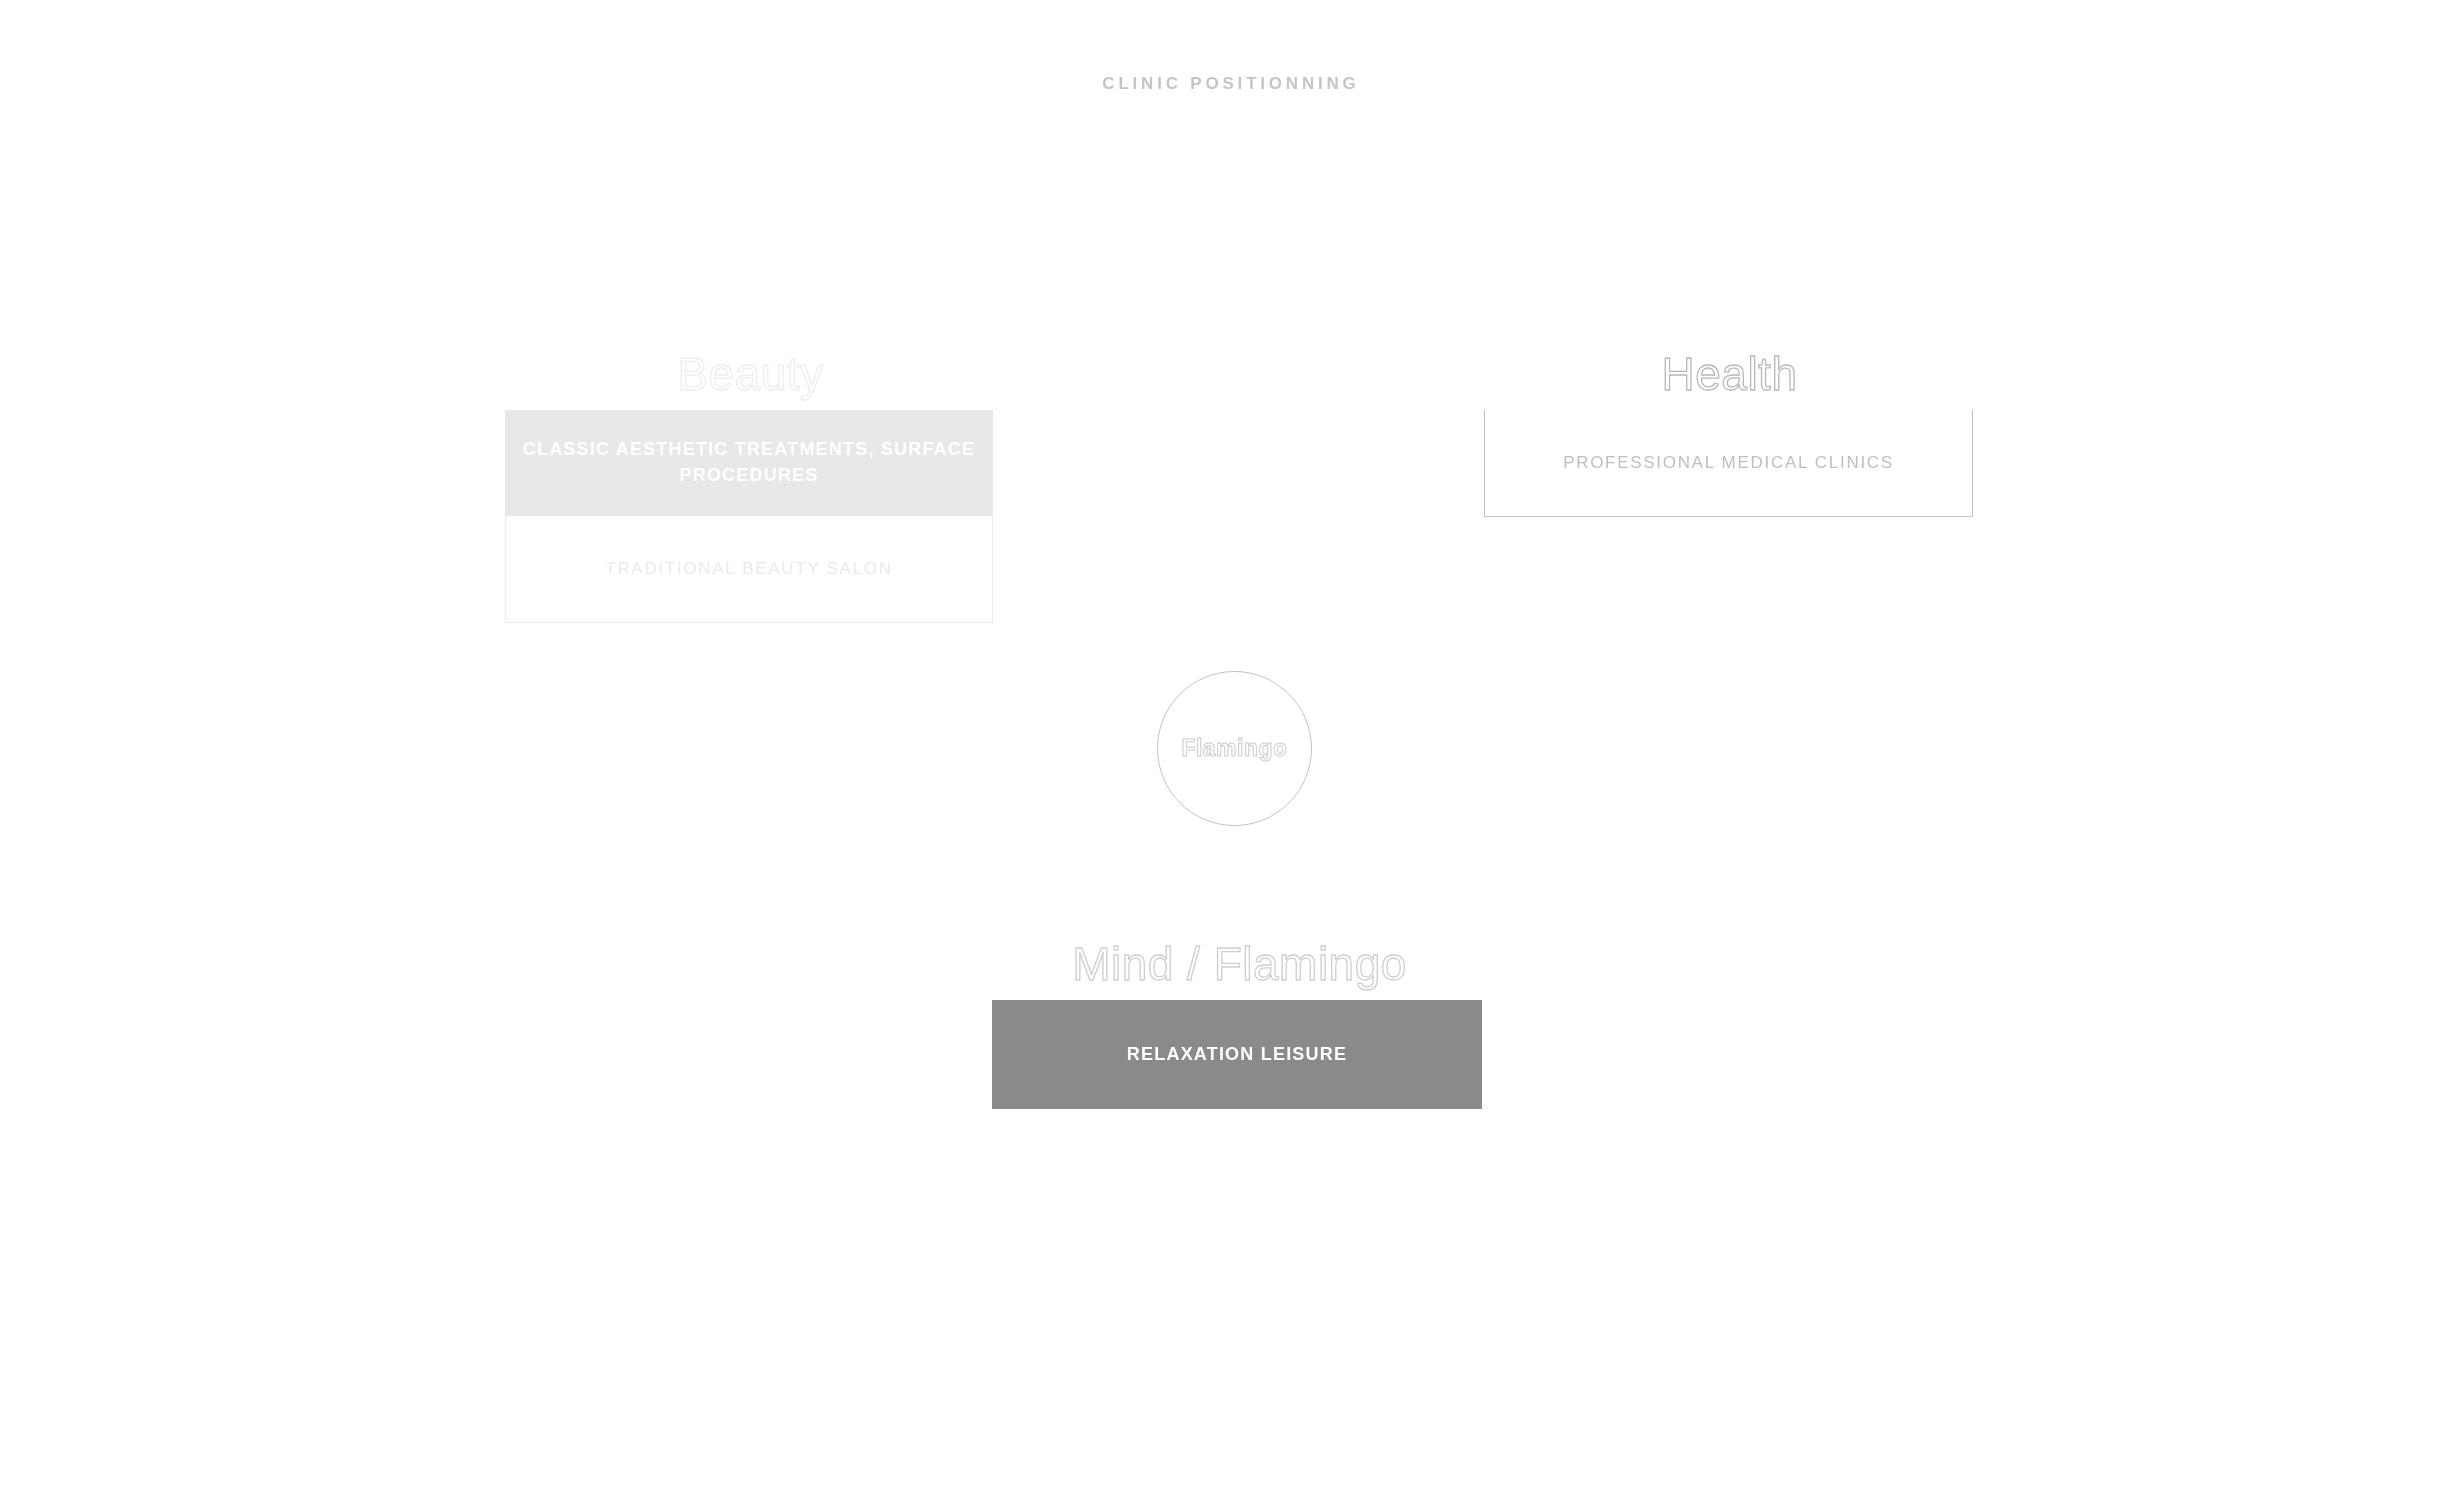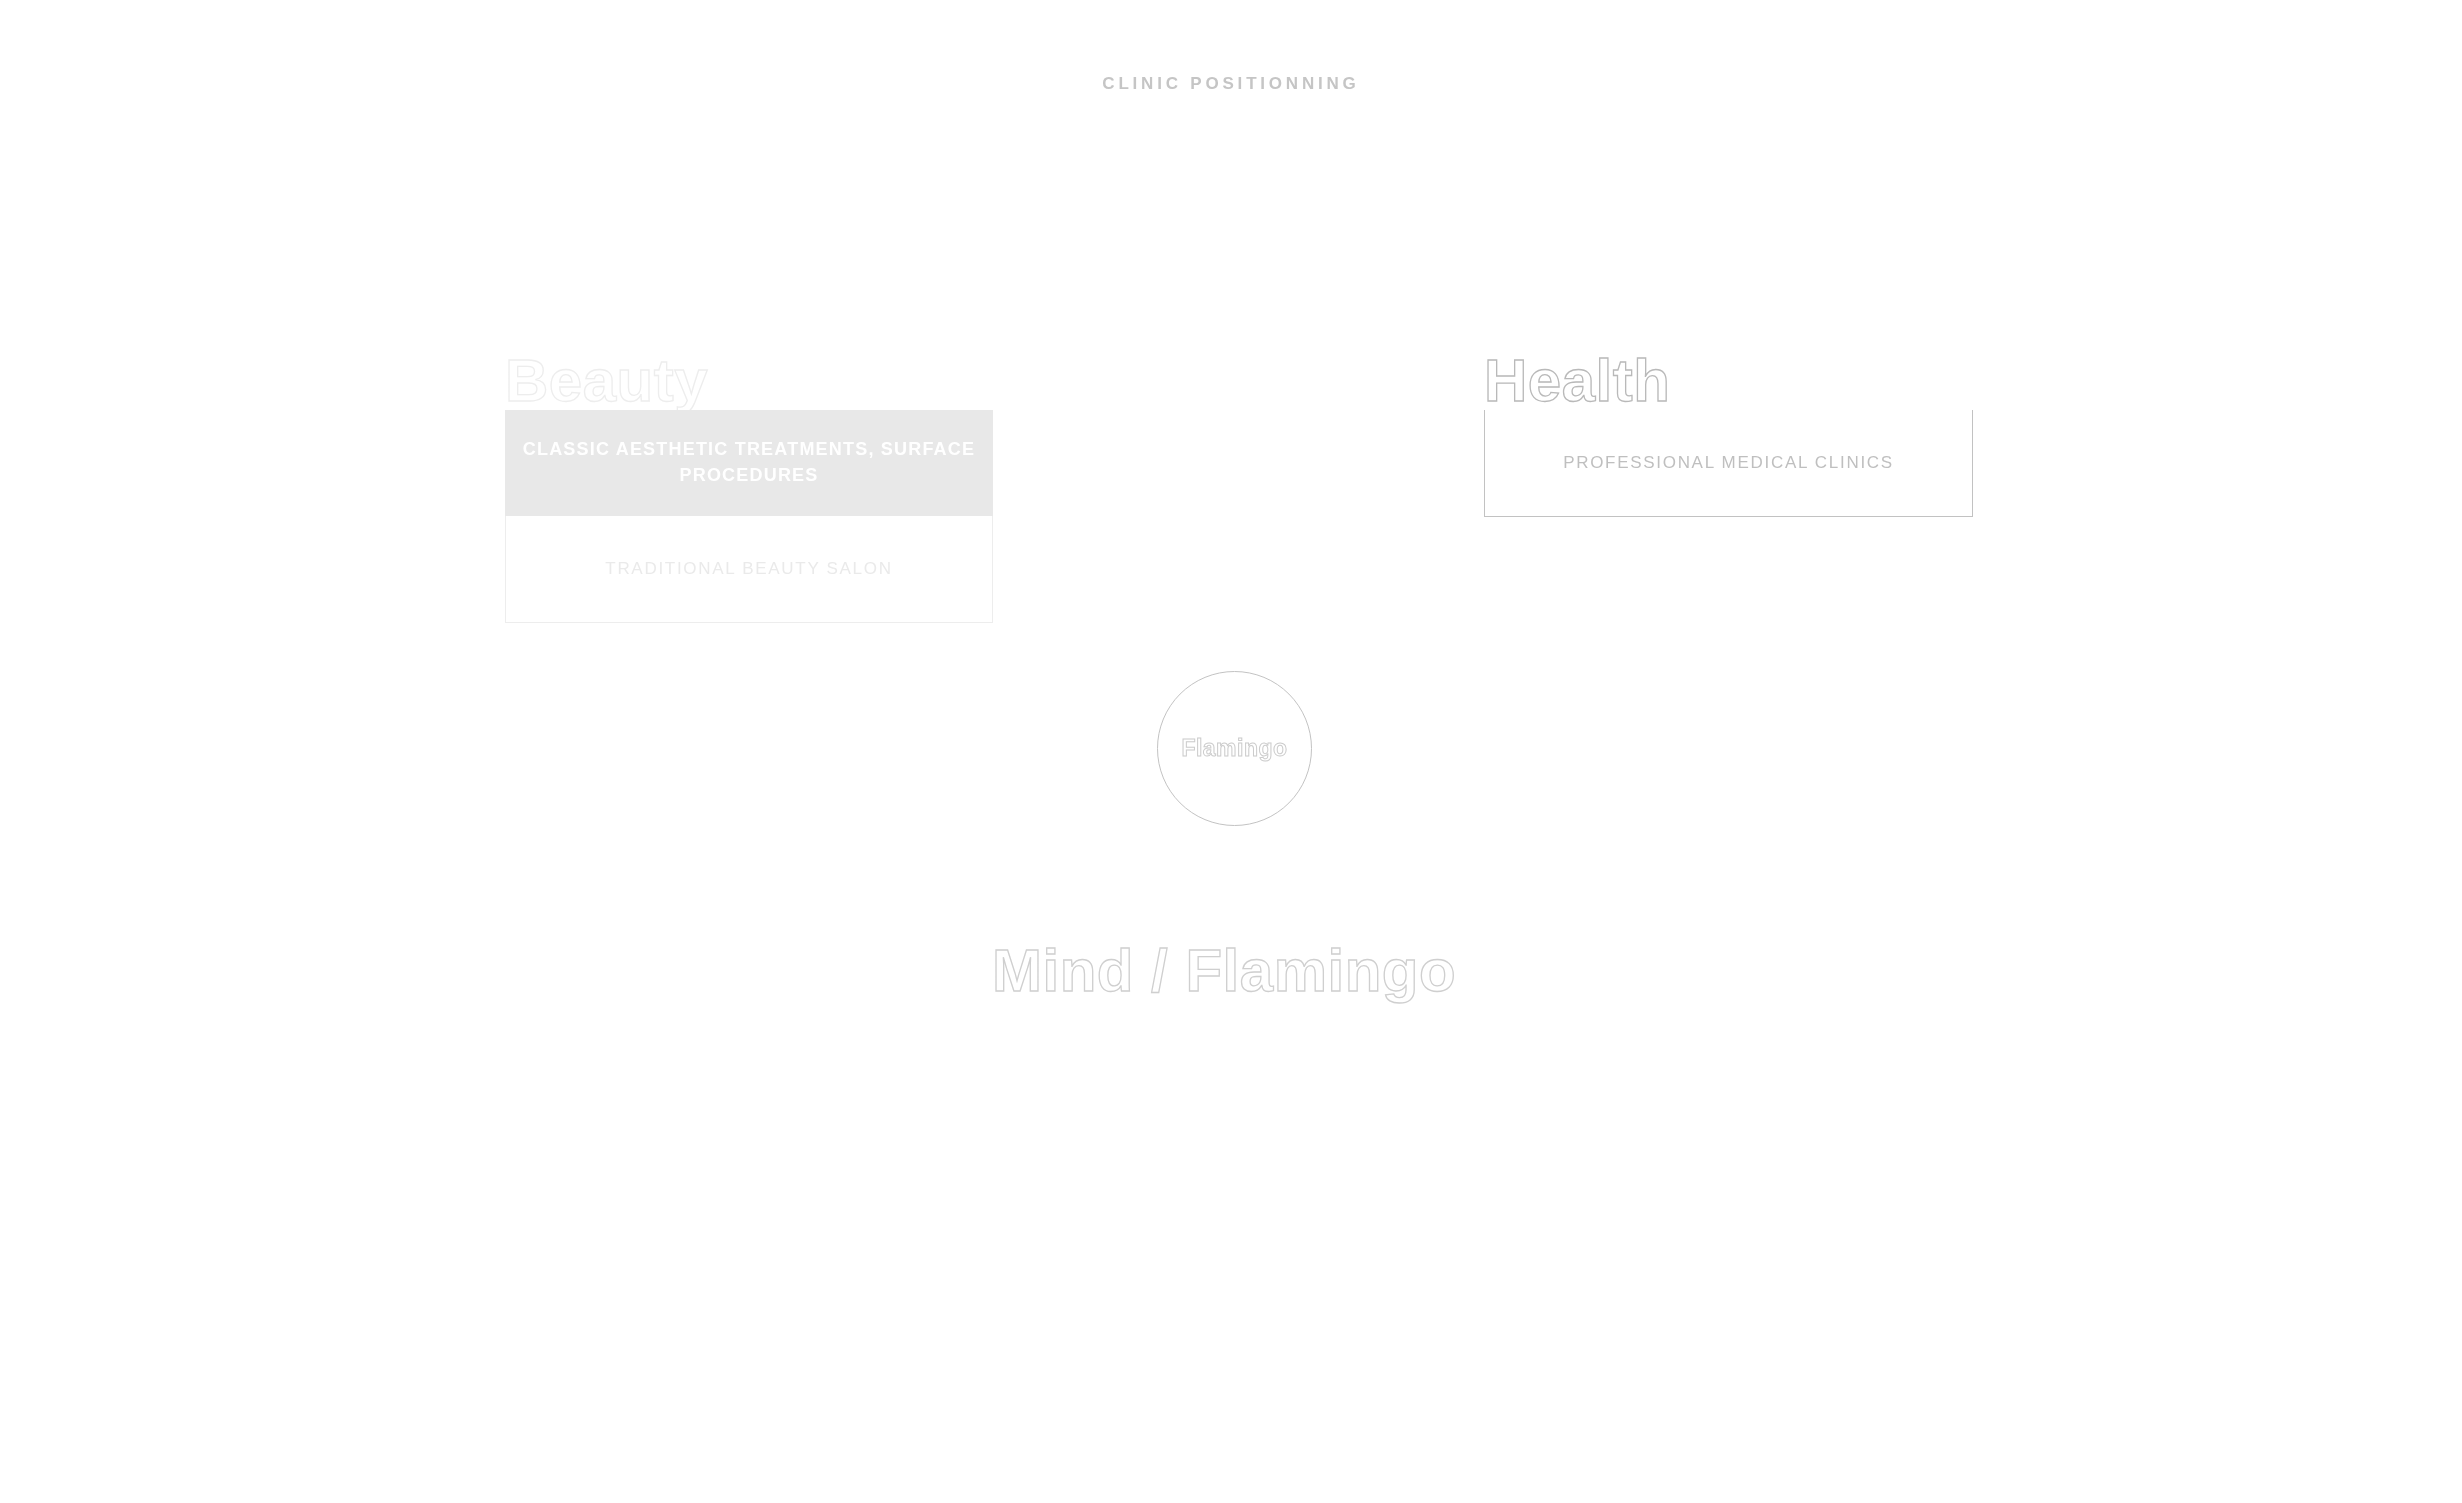--- a/index.html
+++ b/index.html
@@ -26,25 +26,26 @@
     font-weight: 700;
     letter-spacing: 3.8px;
     color: #c5c5c5;
     text-transform: uppercase;
     white-space: nowrap;
   }
 
   
   .axis-label {
     position: absolute;
-    font-size: 60px;
-    font-weight: 700;
+    font-size: 46px;
+    font-weight: 400;
     letter-spacing: 0.5px;
     white-space: nowrap;
     color: transparent;
+    text-align: center;
     line-height: 1;
   }
   .axis-label.beauty {
     top: 351px;
     left: 505px;
     width: 491px;
     -webkit-text-stroke: 1.3px #ededed;
   }
   .axis-label.health {
     top: 351px;
@@ -173,14 +174,15 @@
   <div class="card-body">PROFESSIONAL MEDICAL CLINICS</div>
 </div>
 
 <div id="center-circle">
   <span id="center-circle-label">Flamingo</span>
 </div>
 
 <div class="axis-label mind">Mind / Flamingo</div>
 
 <div class="card" id="card-mind">
+  <div class="card-header">RELAXATION LEISURE</div>
 </div>
 
 
 </body></html>

